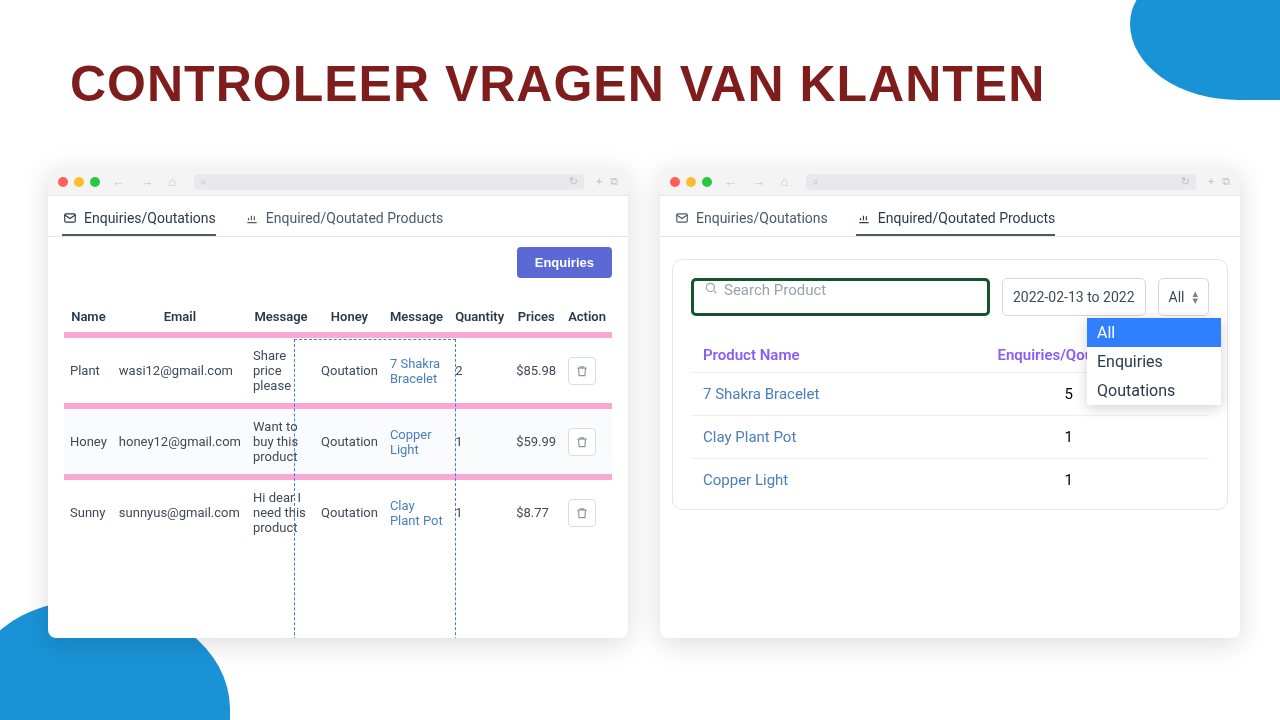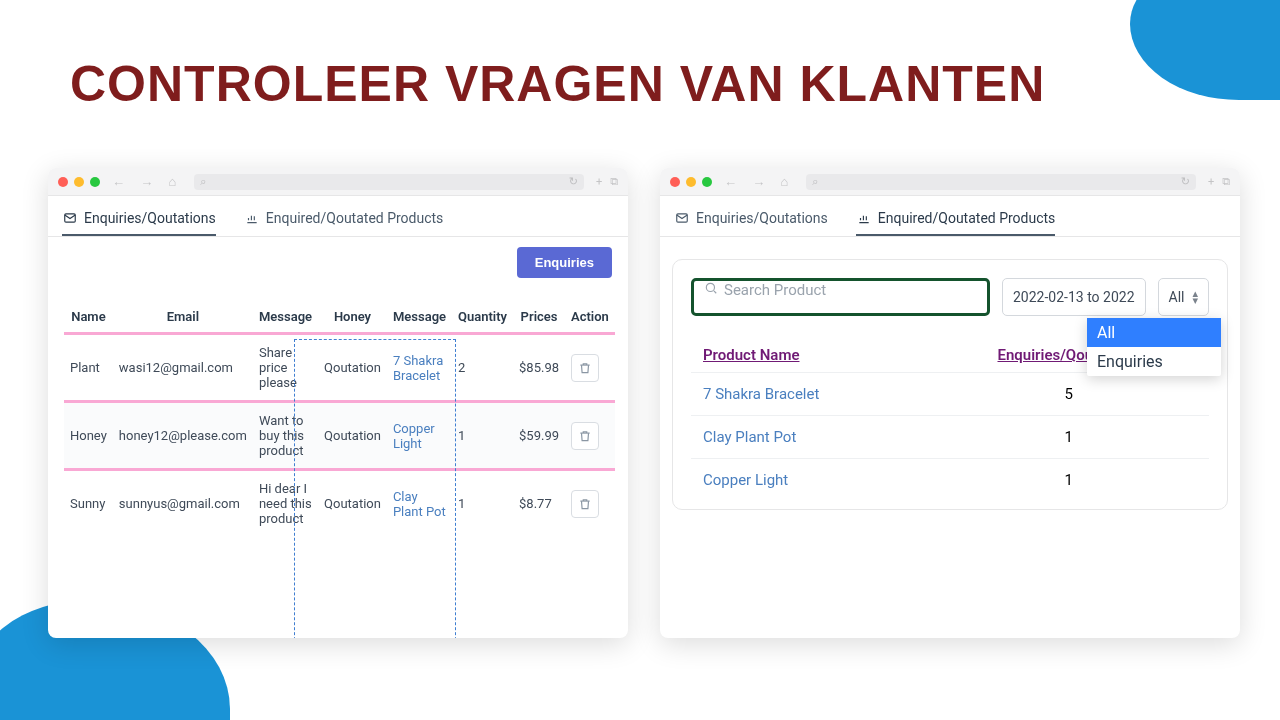--- a/index.html
+++ b/index.html
@@ -120,21 +120,21 @@
   font-size: 13px;
 }
 .table1 th {
   text-align: center;
   font-weight: 600;
   color: #2b3a4a;
   padding: 8px 6px;
 }
 .table1 td {
   padding: 10px 6px;
-  border-top: 3px solid #f9a8d4;
+  border-top: 6px solid #f9a8d4;
   color: #3f4a58;
   vertical-align: middle;
 }
 .table1 tr:nth-child(even) td { background: #fafbfc; }
 .prod-link { color: #4a7fbf; cursor: pointer; display: inline-block; max-width: 58px; }
 .trash-btn {
   width: 28px; height: 28px;
   border: 1px solid #d9dde2;
   border-radius: 4px;
   background: #fff;
@@ -199,21 +199,21 @@
 }
 .dropdown div {
   padding: 5px 10px;
   font-size: 16px;
   color: #2b3a4a;
   cursor: pointer;
 }
 .dropdown div.sel { background: #2f7fff; color: #fff; }
 
 .table2 { width: 100%; border-collapse: collapse; margin-top: 22px; font-size: 15px; }
-.table2 th { text-align: left; padding: 8px 12px; color: #701a75; font-weight: 600; text-decoration: underline; }
+.table2 th { text-align: left; padding: 8px 12px; color: #8b5cf6; font-weight: 600; }
 .table2 th:nth-child(2) { text-align: center; }
 .table2 td { padding: 12px 12px; border-top: 1px solid #eef0f2; }
 .table2 td:nth-child(2) { text-align: center; }
 .table2 .plink { color: #4a7fbf; cursor: pointer; }
 </style>
 </head>
 <body>
 
 <div class="blob-top-right"></div>
 <div class="blob-bottom-left"></div>
@@ -287,21 +287,21 @@
             <td><span class="trash-btn">
                   <svg viewBox="0 0 24 24" fill="none" stroke="currentColor" stroke-width="2">
                     <path d="M4 7h16"></path>
                     <path d="M9 7V5h6v2"></path>
                     <path d="M6 7l1 13h10l1-13"></path>
                   </svg>
                 </span></td>
           </tr>
           <tr>
             <td>Honey</td>
-            <td>honey12@please.com</td>
+            <td>honey12@gmail.com</td>
             <td>Want to buy this product</td>
             <td>Qoutation</td>
             <td><span class="prod-link">Copper Light</span></td>
             <td>1</td>
             <td>$59.99</td>
             <td><span class="trash-btn">
                   <svg viewBox="0 0 24 24" fill="none" stroke="currentColor" stroke-width="2">
                     <path d="M4 7h16"></path>
                     <path d="M9 7V5h6v2"></path>
                     <path d="M6 7l1 13h10l1-13"></path>
@@ -382,20 +382,21 @@
         </div>
         <div class="filter-select">
           <span>All</span>
           <span class="caret">▴<br>▾</span>
         </div>
       </div>
 
       <div class="dropdown">
         <div class="sel">All</div>
         <div>Enquiries</div>
+        <div>Qoutations</div>
       </div>
 
       <table class="table2">
         <thead>
           <tr>
             <th>Product Name</th>
             <th>Enquiries/Qoutations</th>
           </tr>
         </thead>
         <tbody>

